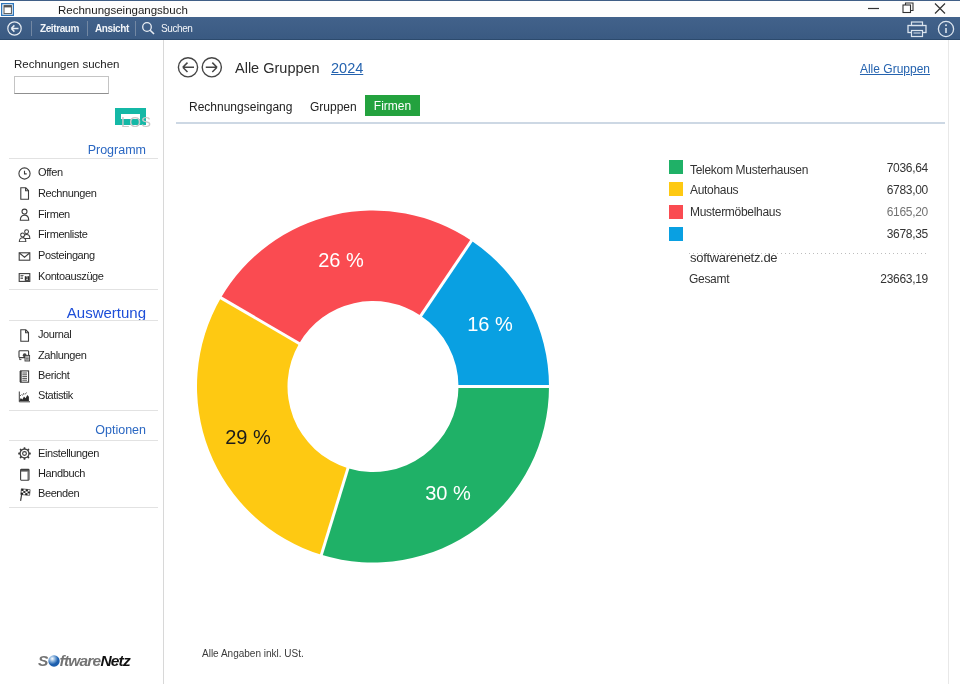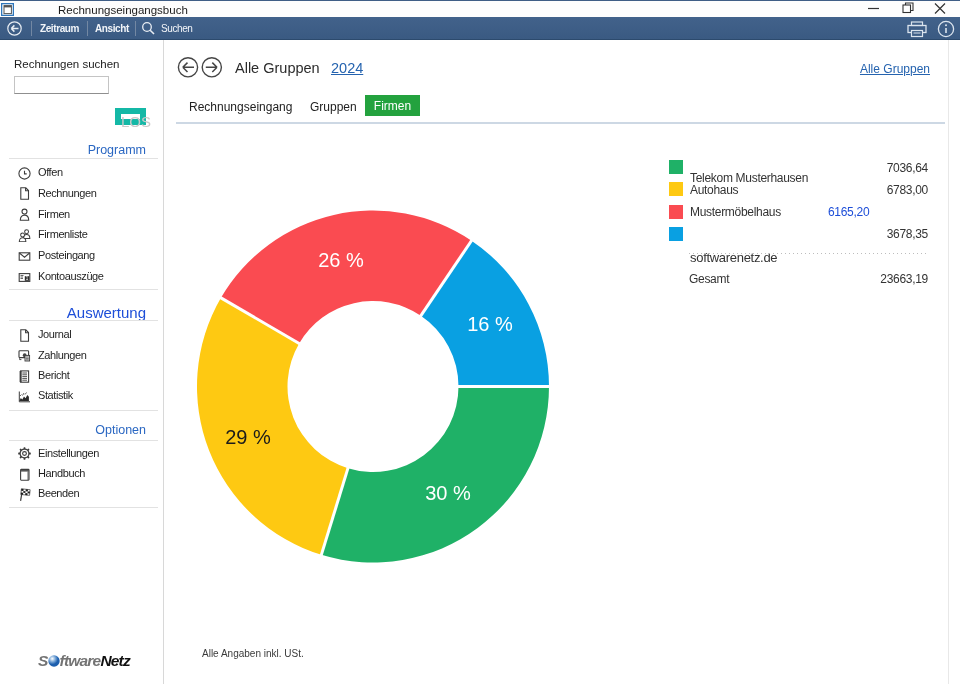--- a/index.html
+++ b/index.html
@@ -205,28 +205,28 @@
   <line x1="300.87" y1="344.44" x2="219.23" y2="296.84" stroke="#fff" stroke-width="3"></line>
   <line x1="419.74" y1="317.31" x2="472.64" y2="239.00" stroke="#fff" stroke-width="3"></line>
   <text x="341" y="267" font-size="20" fill="#fff" text-anchor="middle" font-family="Liberation Sans, sans-serif">26 %</text>
   <text x="490" y="331" font-size="20" fill="#fff" text-anchor="middle" font-family="Liberation Sans, sans-serif">16 %</text>
   <text x="248" y="444" font-size="20" fill="#1b1b1b" text-anchor="middle" font-family="Liberation Sans, sans-serif">29 %</text>
   <text x="448" y="500" font-size="20" fill="#fff" text-anchor="middle" font-family="Liberation Sans, sans-serif">30 %</text>
 </svg>
 
 <div id="legend">
 <div class="abs" style="left:669px;top:160.0px;width:14px;height:14px;background:#1FB167;"></div>
-<div class="abs" style="left:690px;top:171px;font-size:12px;letter-spacing:-0.3px;color:#333;">Telekom Musterhausen</div>
+<div class="abs" style="left:690px;top:163px;font-size:12px;letter-spacing:-0.3px;color:#333;">Telekom Musterhausen</div>
 <div class="abs" style="left:828px;top:160.5px;width:100px;text-align:right;font-size:12px;letter-spacing:-0.3px;color:#333;">7036,64</div>
 <div class="abs" style="left:669px;top:182.3px;width:14px;height:14px;background:#FEC912;"></div>
 <div class="abs" style="left:690px;top:182.8px;font-size:12px;letter-spacing:-0.3px;color:#333;">Autohaus</div>
 <div class="abs" style="left:828px;top:182.8px;width:100px;text-align:right;font-size:12px;letter-spacing:-0.3px;color:#333;">6783,00</div>
 <div class="abs" style="left:669px;top:204.6px;width:14px;height:14px;background:#FA4B51;"></div>
 <div class="abs" style="left:690px;top:205.1px;font-size:12px;letter-spacing:-0.3px;color:#333;">Mustermöbelhaus</div>
-<div class="abs" style="left:828px;top:205.1px;width:100px;font-size:12px;letter-spacing:-0.3px;color:#1d4ed8;">6165,20</div>
+<div class="abs" style="left:828px;top:205.1px;width:100px;text-align:right;font-size:12px;letter-spacing:-0.3px;color:#737373;">6165,20</div>
 <div class="abs" style="left:669px;top:226.9px;width:14px;height:14px;background:#09A0E2;"></div>
 <div class="abs" style="left:690px;top:227.4px;font-size:13px;letter-spacing:-0.3px;color:#333;margin-top:23px;">softwarenetz.de</div>
 <div class="abs" style="left:828px;top:227.4px;width:100px;text-align:right;font-size:12px;letter-spacing:-0.3px;color:#333;">3678,35</div>
 </div>
 <div class="abs" style="left:689px;top:253px;width:239px;height:1px;background-image:repeating-linear-gradient(90deg,#bdbdbd 0 1.5px,transparent 1.5px 4px);"></div>
 <div class="abs" style="left:689px;top:272px;font-size:12px;letter-spacing:-0.3px;color:#333;">Gesamt</div>
 <div class="abs" style="left:828px;top:272px;width:100px;text-align:right;font-size:12px;letter-spacing:-0.3px;color:#333;">23663,19</div>
 
 <div class="abs" style="left:948px;top:40px;width:1px;height:644px;background:#e8e8e8;"></div>
 

